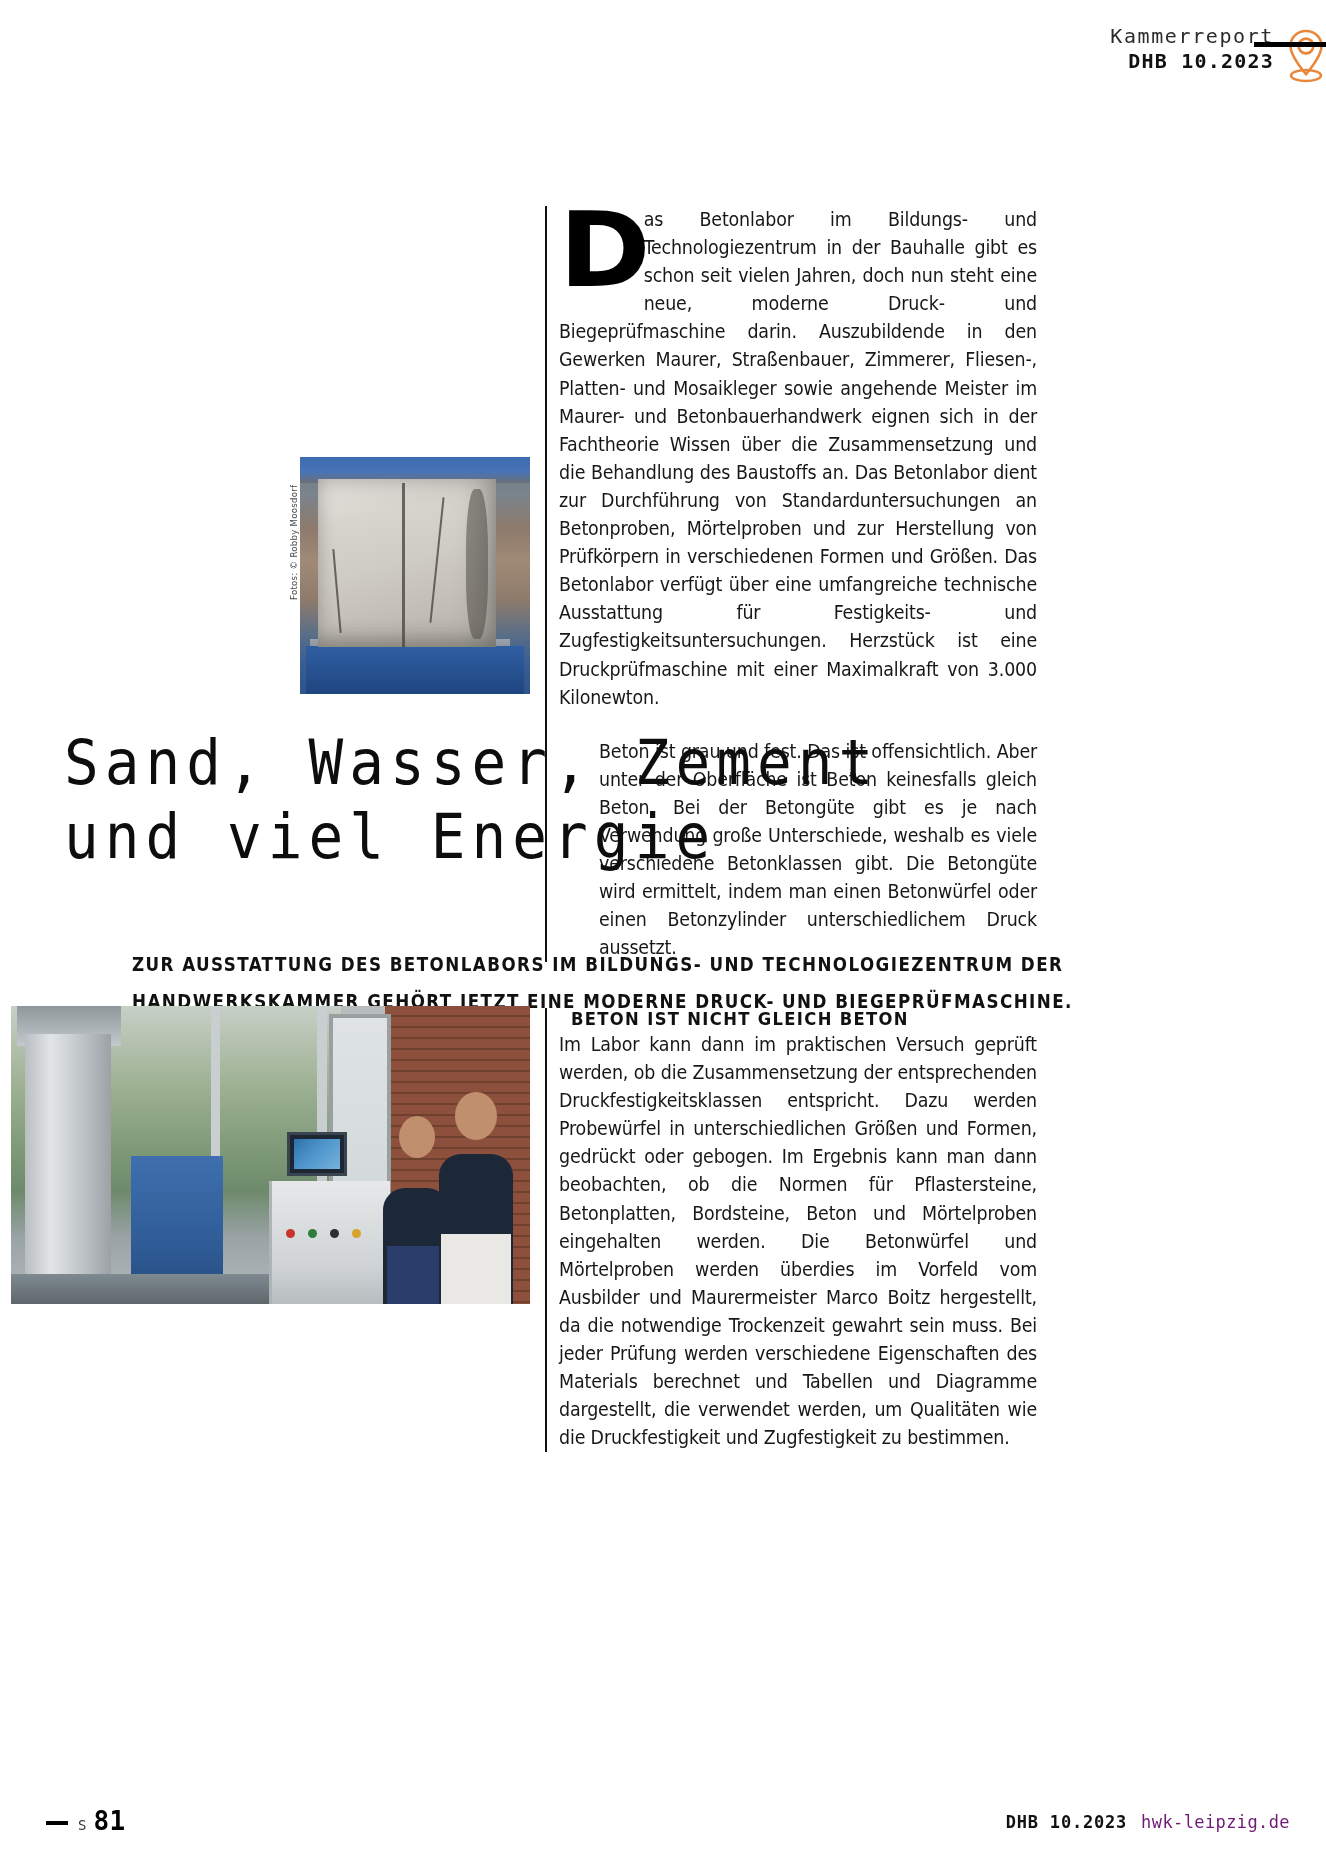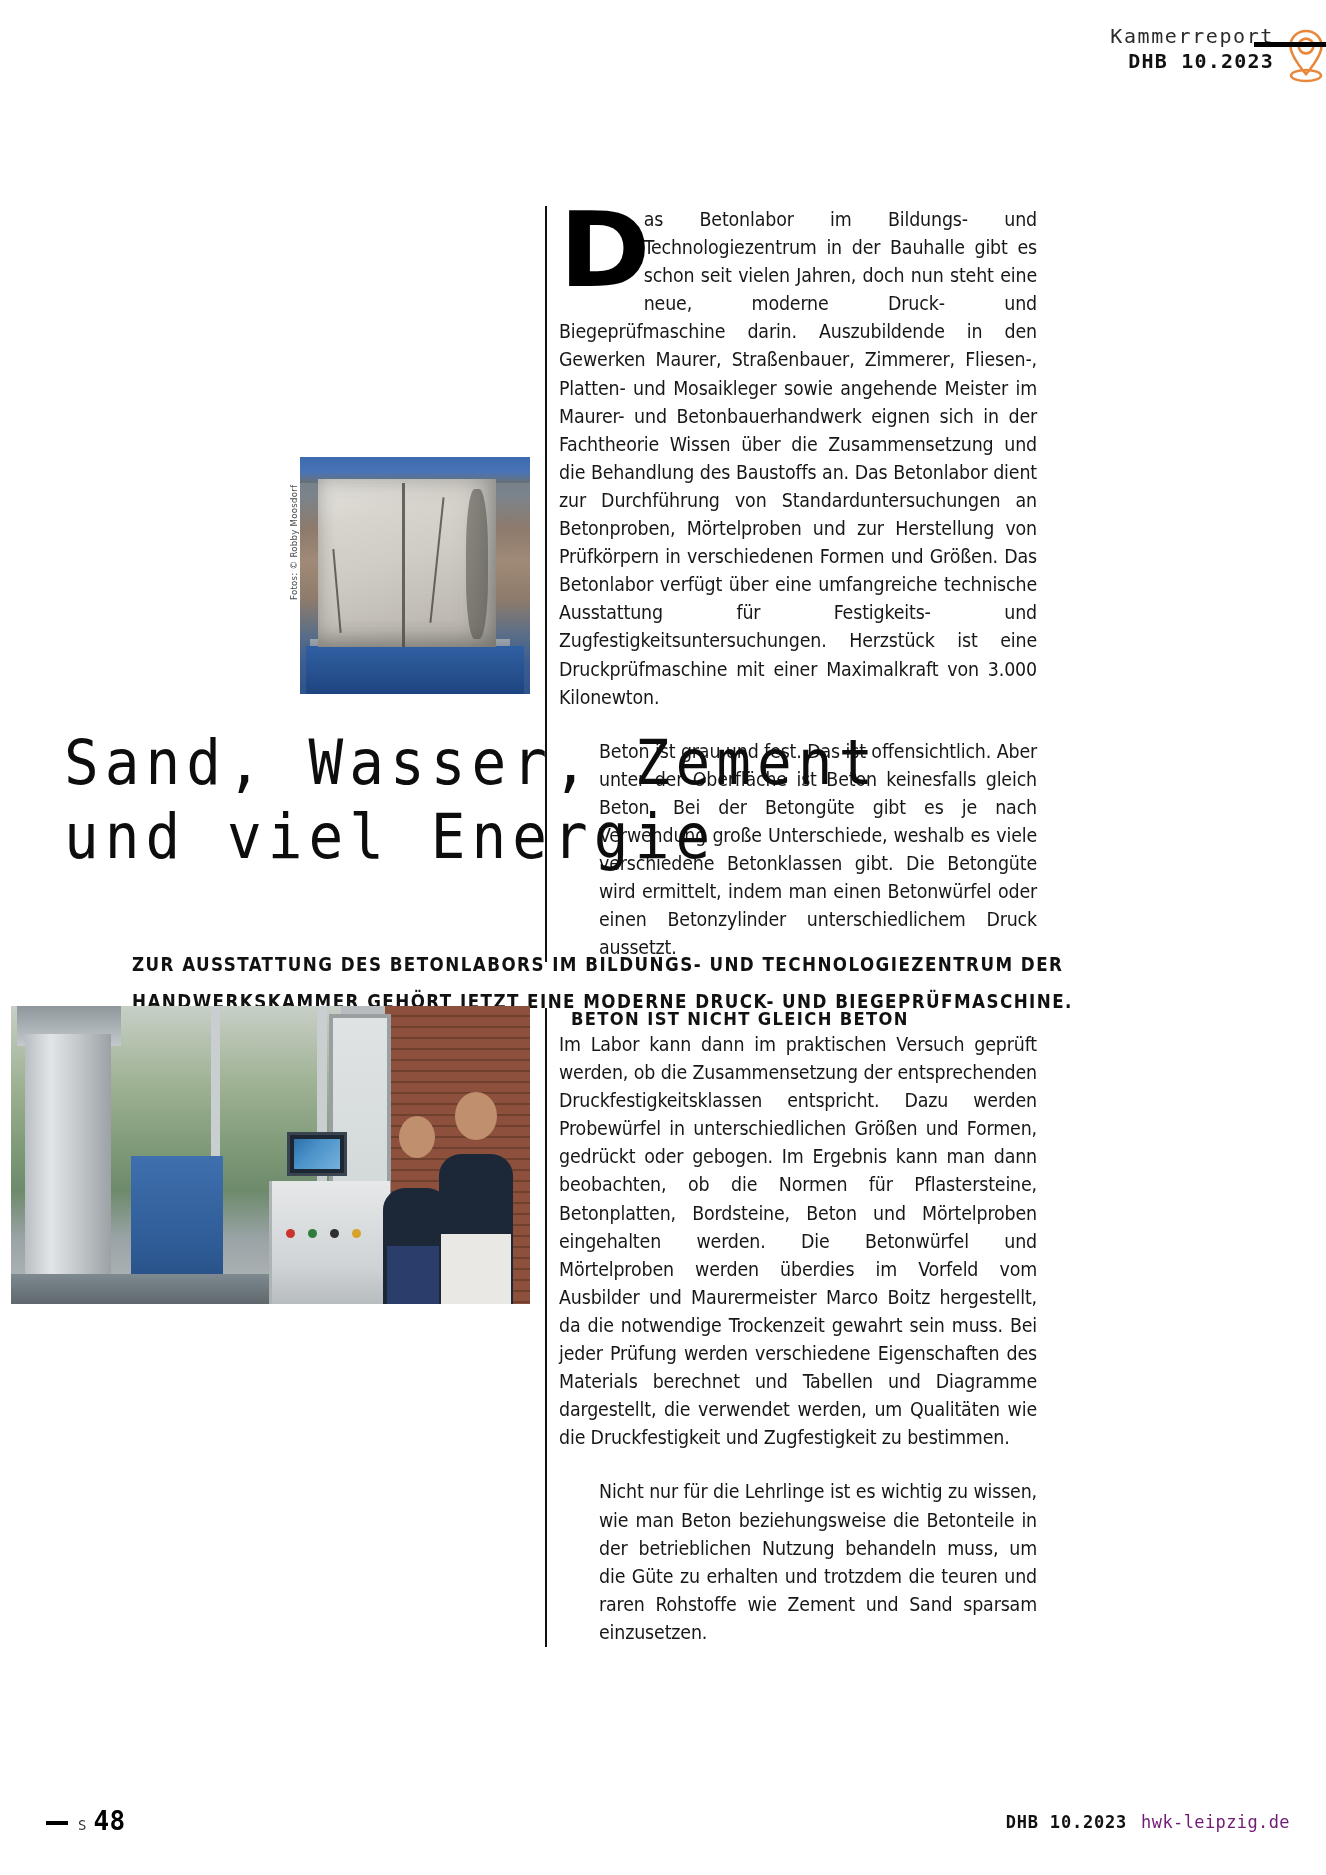--- a/index.html
+++ b/index.html
@@ -103,22 +103,22 @@
     transform: scaleX(1.18);
     transform-origin: left top;
   }
 
   .section-head {
     font-family: "DejaVu Sans Condensed", "Liberation Sans Narrow", "Liberation Sans", sans-serif;
     font-size: 18.2px;
     font-weight: bold;
     letter-spacing: 1.35px;
     color: #111111;
-    padding-left: 16px;
-    margin: 0 0 2px 8px;
+    padding-left: 24px;
+    margin: 0 0 2px 0;
     text-transform: uppercase;
   }
 
   
   .figure-cube {
     position: absolute;
     left: 300px;
     top: 457px;
     width: 230px;
     height: 237px;
@@ -412,24 +412,23 @@
   <div class="lab-person-head" style="left:388px;top:110px;width:36px;height:42px;"></div>
   <div class="lab-person-pants" style="left:376px;width:58px;height:58px;background:#2b3d6b;"></div>
   <div class="lab-person" style="left:428px;width:74px;height:150px;"></div>
   <div class="lab-person-head" style="left:444px;top:86px;width:42px;height:48px;"></div>
   <div class="lab-person-pants" style="left:430px;width:70px;height:70px;"></div>
 </div>
 
 <div class="col-right col-right-bottom">
   <h2 class="section-head">BETON IST NICHT GLEICH BETON</h2>
   <p class="body-text" style="margin-top:0;">Im Labor kann dann im praktischen Versuch geprüft werden, ob die Zusammensetzung der entsprechenden Druckfestigkeitsklassen entspricht. Dazu werden Probewürfel in unterschiedlichen Größen und Formen, gedrückt oder gebogen. Im Ergebnis kann man dann beobachten, ob die Normen für Pflastersteine, Betonplatten, Bordsteine, Beton und Mörtelproben eingehalten werden. Die Betonwürfel und Mörtelproben werden überdies im Vorfeld vom Ausbilder und Maurermeister Marco Boitz hergestellt, da die notwendige Trockenzeit gewahrt sein muss. Bei jeder Prüfung werden verschiedene Eigenschaften des Materials berechnet und Tabellen und Diagramme dargestellt, die verwendet werden, um Qualitäten wie die Druckfestigkeit und Zugfestigkeit zu bestimmen.</p>
-  <p class="body-text">Nicht nur für die Lehrlinge ist es wichtig zu wissen, wie man Beton beziehungsweise die Betonteile in der betrieblichen Nutzung behandeln muss, um die Güte zu erhalten und trotzdem die teuren und raren Rohstoffe wie Zement und Sand sparsam einzusetzen.</p>
 </div>
 
 <div class="footer-rule"></div>
 <div class="footer-pagemark">
   <span class="footer-s">S</span>
-  <span class="footer-page">48</span>
+  <span class="footer-page">81</span>
 </div>
 <div class="footer-right">
   <span class="footer-issue">DHB 10.2023</span>
   <span class="footer-url">hwk-leipzig.de</span>
 </div>
 
 </body></html>

